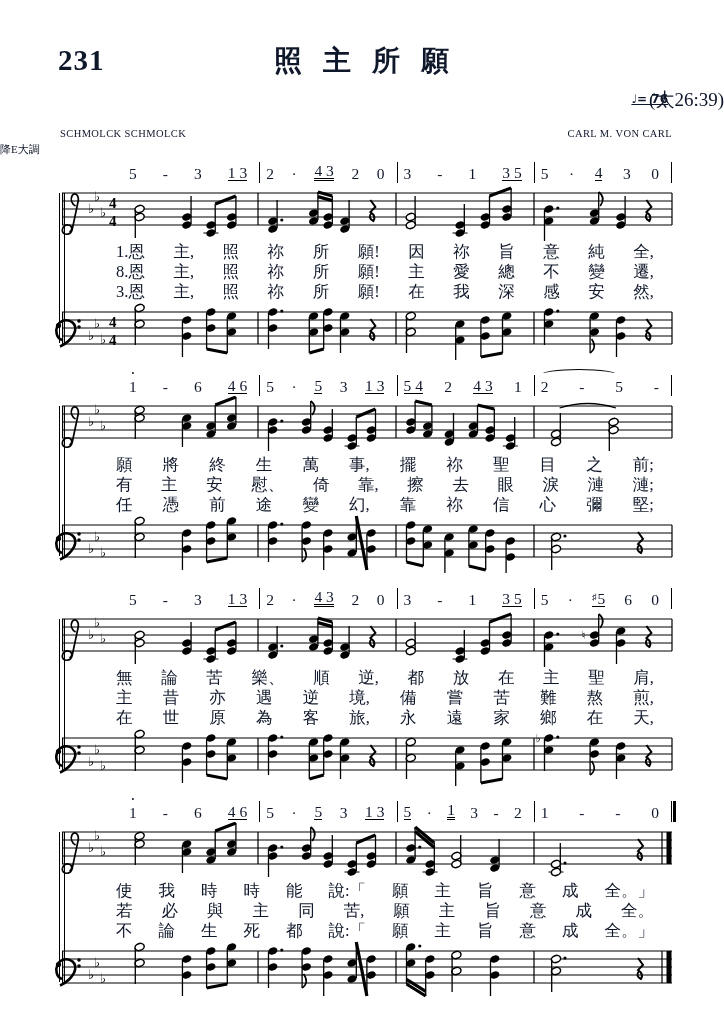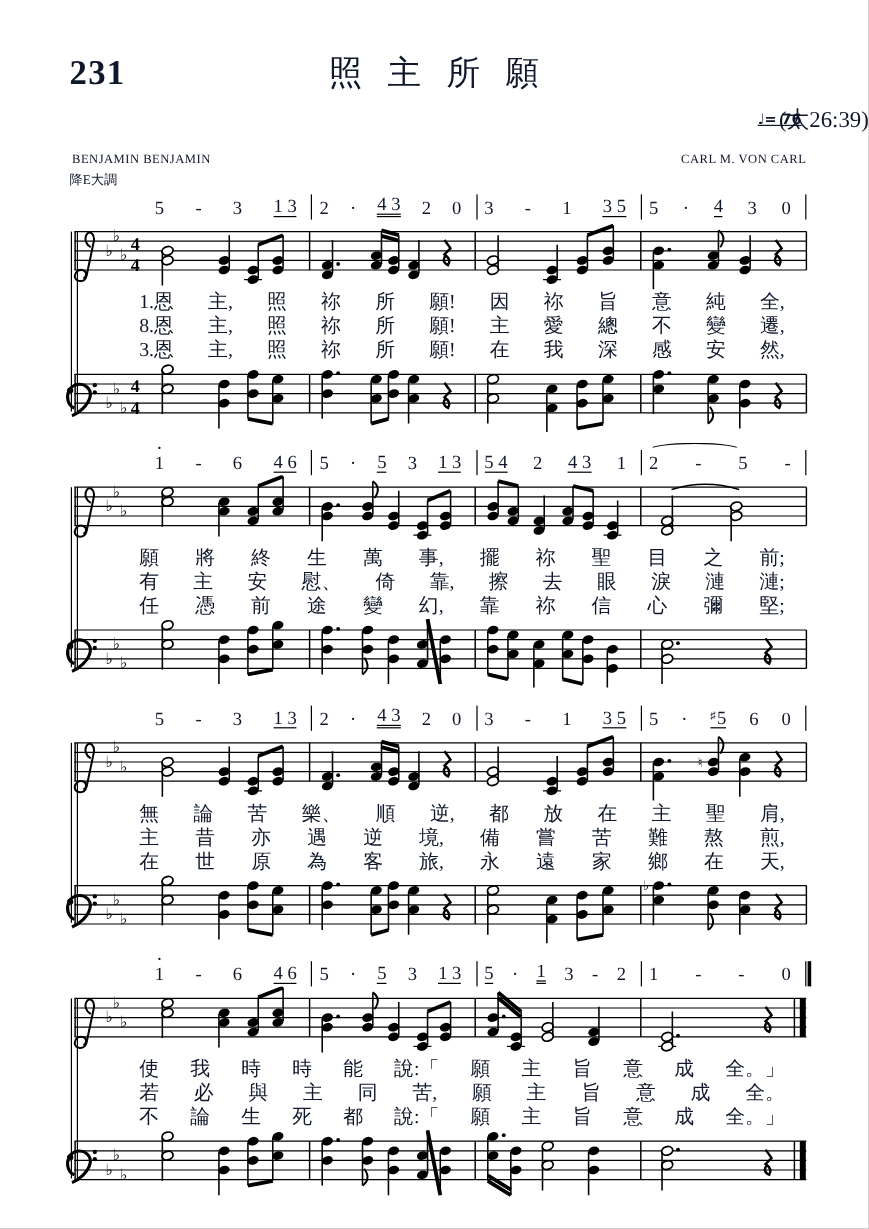--- a/index.html
+++ b/index.html
@@ -8,28 +8,28 @@
     width:724px;height:1024px;
     margin:0 auto;
     background:#fff;color:#0f172a;
     font-family:"Liberation Serif","DejaVu Serif",serif;
     overflow:hidden;
   }
   
   .hdr{position:relative;padding-top:42px;}
   .hdr-top{display:flex;align-items:baseline;padding:0 52px 0 58px;}
   .hymn-no{width:92px;font-size:29px;font-weight:bold;letter-spacing:1px;}
-  .title{flex:1;text-align:center;font-size:28px;font-weight:400;letter-spacing:7px;}
+  .title{flex:1;text-align:center;font-size:28px;font-weight:700;letter-spacing:7px;}
   .hdr-sp{width:92px;}
   .scripture{text-align:right;font-size:19px;margin-top:7px;}
   .tempo{position:absolute;right:56px;top:92px;font-size:12px;font-weight:bold;
          font-family:"DejaVu Sans","Liberation Sans",sans-serif;text-decoration:underline;}
   .authors{display:flex;justify-content:space-between;font-size:10.5px;
            letter-spacing:.4px;margin-top:15px;padding:0 52px 0 60px;}
-  .keylabel{font-size:11px;padding-left:58px;margin-top:3px;}
+  .keylabel{font-size:11px;margin-top:3px;}
   
   .system{position:relative;margin-bottom:10px;}
   .sysline{position:absolute;left:59px;top:36px;height:150px;width:4px;
            border-left:1.3px solid #000;border-right:1.3px solid #000;}
   
   .jianpu{display:flex;margin-left:123px;width:549px;height:26px;align-items:flex-end;}
   .jm{flex:1;position:relative;display:flex;align-items:flex-end;
       justify-content:space-between;padding:0 12px 2px 6px;
       border-right:1.2px solid #000;height:19px;}
   .jm.final{border-right:1.2px solid #000;}
@@ -54,21 +54,21 @@
 <div class="page">
   <div class="hdr">
     <div class="hdr-top">
       <div class="hymn-no">231</div>
       <div class="title">照 主 所 願</div>
       <div class="hdr-sp"></div>
     </div>
     <div class="scripture">(太26:39)</div>
     <div class="tempo">♩= 76</div>
     <div class="authors">
-      <span>BENJAMIN BENJAMIN</span>
+      <span>SCHMOLCK SCHMOLCK</span>
       <span>CARL M. VON CARL</span>
     </div>
     <div class="keylabel">降E大調</div>
   </div>
   <div id="systems">
       <div class="system">
         <div class="jianpu">
           <div class="jm">
             <span class="jt">5</span>
             <span class="jt">-</span>

